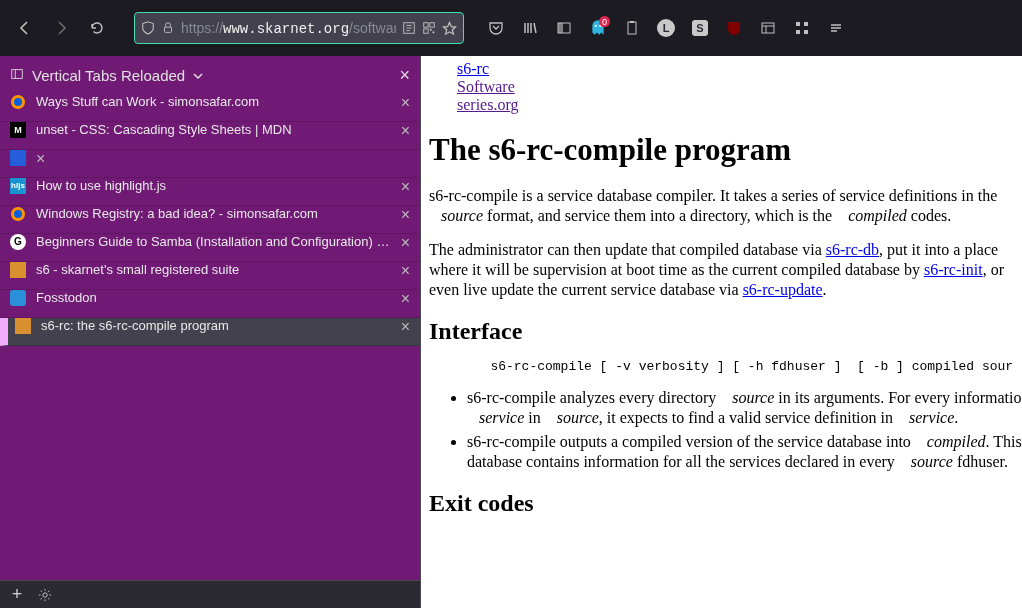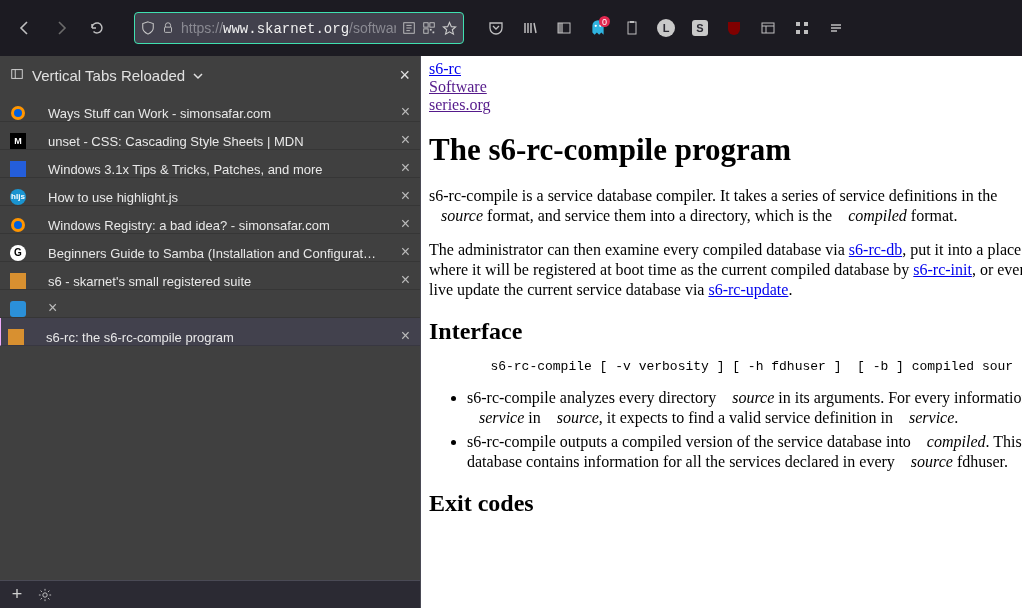--- a/index.html
+++ b/index.html
@@ -62,49 +62,49 @@
     border-radius: 6px;
     display: flex; align-items: center; justify-content: center;
   }
   .content {
     flex: 1;
     display: flex;
     min-height: 0;
   }
   .sidebar {
     width: 421px;
-    background: #404040;
+    background: #701a75;
     display: flex;
     flex-direction: column;
     border-right: 1px solid #4a4a55;
   }
   .sbheader {
     height: 38px;
     display: flex;
     align-items: center;
     padding: 0 10px;
     color: #e0e0e0;
     font-size: 15px;
     gap: 8px;
   }
   .sbheader .spacer { flex: 1; }
   .tablist { flex: 1; overflow-y: auto; }
   .tab {
     height: 28px;
     display: flex;
-    align-items: flex-end;
+    align-items: flex-start;
     padding: 0 10px;
-    gap: 22px;
+    gap: 10px;
     color: #e8e8e8;
     font-size: 13px;
     border-bottom:1px solid rgba(0,0,0,0.15);
   }
   .tab.active {
     background: #42414d;
-    border-left: 1px solid #f0abfc;
+    border-left: 8px solid #f0abfc;
     padding-left: 7px;
   }
   .tab .favicon {
     width: 16px; height: 16px;
     flex-shrink: 0;
     display:flex;align-items:center;justify-content:center;
     font-size:11px;
   }
   .tab .label {
     flex: 1;
@@ -138,21 +138,21 @@
   .page a { color: #0000ee; text-decoration: underline; }
   .page a.visited { color: #551a8b; }
   .page h1 { font-size: 31px; font-weight: bold; margin: 18px 0 18px 0; }
   .page h2 { font-size: 24px; font-weight: bold; margin: 18px 0 14px 0; }
   .page p { margin: 14px 0; line-height: 1.25; }
   .page pre { font-family: "Courier New", monospace; font-size: 13px; margin: 14px 0 14px 38px; white-space: pre; }
   .page ul { margin: 14px 0 14px 38px; }
   .page li { margin: 4px 0; line-height: 1.25; }
   .page i, .page em { font-style: italic; margin-left: 12px; }
   .navlinks { display:block; }
-  .navlinks a { display: block; width: fit-content; }
+  .navlinks a { display: block; width: fit-content; margin-left: 28px; }
   
   .page::-webkit-scrollbar { width: 16px; height: 16px; }
   .page::-webkit-scrollbar-track { background: #f0f0f0; }
   .page::-webkit-scrollbar-thumb { background: #c0c0c0; }
 </style>
 </head>
 <body>
 
 <div class="toolbar">
   <div class="navbtn">
@@ -298,26 +298,25 @@
           <span class="favicon">
             <span style="display:inline-block;width:16px;height:16px;background:#000;color:#fff;font-size:9px;line-height:16px;text-align:center;font-weight:bold;">M</span>
           </span>
           <span class="label">unset - CSS: Cascading Style Sheets | MDN</span>
           <span class="close">×</span>
         </div>
         <div class="tab">
           <span class="favicon">
             <span style="display:inline-block;width:16px;height:16px;background:#245edb;"></span>
           </span>
-          <span class="label">Windows 3.1x Tips &amp; Tricks, Patches, and more</span>
-          <span class="close">×</span>
-        </div>
-        <div class="tab">
-          <span class="favicon">
-            <span style="display:inline-block;width:16px;height:16px;background:#1a94d0;color:#fff;font-size:8px;line-height:16px;text-align:center;font-weight:bold;border-radius:8px;">hljs</span>
+          <span class="close">×</span>
+        </div>
+        <div class="tab">
+          <span class="favicon">
+            <span style="display:inline-block;width:16px;height:16px;background:#1a94d0;color:#fff;font-size:8px;line-height:16px;text-align:center;font-weight:bold;">hljs</span>
           </span>
           <span class="label">How to use highlight.js</span>
           <span class="close">×</span>
         </div>
         <div class="tab">
           <span class="favicon">
             <svg width="16" height="16" viewBox="0 0 16 16">
               <circle cx="8" cy="8" r="7" fill="#ff9500"></circle>
               <circle cx="8" cy="8" r="4" fill="#0060df"></circle>
             </svg>
@@ -336,20 +335,21 @@
           <span class="favicon">
             <span style="display:inline-block;width:16px;height:16px;background:#d89030;"></span>
           </span>
           <span class="label">s6 - skarnet's small registered suite</span>
           <span class="close">×</span>
         </div>
         <div class="tab">
           <span class="favicon">
             <span style="display:inline-block;width:16px;height:16px;background:#2b90d9;border-radius:3px;"></span>
           </span>
+          <span class="label">Fosstodon</span>
           <span class="close">×</span>
         </div>
         <div class="tab active">
           <span class="favicon">
             <span style="display:inline-block;width:16px;height:16px;background:#d89030;"></span>
           </span>
           <span class="label">s6-rc: the s6-rc-compile program</span>
           <span class="close">×</span>
         </div>
       </div>
@@ -366,24 +366,24 @@
 
   <div class="page">
    <div class="pageinner">
     <div class="navlinks">
       <a href="#">s6-rc</a>
       <a href="#" class="visited">Software</a>
       <a href="#" class="visited">series.org</a>
     </div>
     <h1>The s6-rc-compile program</h1>
     <p>
-      <span>s6-rc-compile is a service database compiler. It takes a series of service definitions in the </span><i>source</i><span> format, and service them into a directory, which is the </span><i>compiled</i><span> format.</span>
+      <span>s6-rc-compile is a service database compiler. It takes a series of service definitions in the </span><i>source</i><span> format, and service them into a directory, which is the </span><i>compiled</i><span> codes.</span>
     </p>
     <p>
-      <span>The administrator can then examine every compiled database via </span><a href="#">s6-rc-db</a><span>, put it into a place where it will be registered at boot time as the current compiled database by </span><a href="#">s6-rc-init</a><span>, or even live update the current service database via </span><a href="#">s6-rc-update</a><span>.</span>
+      <span>The administrator can then update that compiled database via </span><a href="#">s6-rc-db</a><span>, put it into a place where it will be supervision at boot time as the current compiled database by </span><a href="#">s6-rc-init</a><span>, or even live update the current service database via </span><a href="#">s6-rc-update</a><span>.</span>
     </p>
     <h2>Interface</h2>
     <pre>   s6-rc-compile [ -v verbosity ] [ -h fdhuser ]  [ -b ] compiled sour</pre>
     <ul>
       <li>
         <span>s6-rc-compile analyzes every directory </span><i>source</i><span> in its arguments. For every information </span><i>service</i><span> in </span><i>source</i><span>, it expects to find a valid service definition in </span><i>service</i><span>.</span>
       </li>
       <li>
         <span>s6-rc-compile outputs a compiled version of the service database into </span><i>compiled</i><span>. This database contains information for all the services declared in every </span><i>source</i><span> fdhuser.</span>
       </li>

